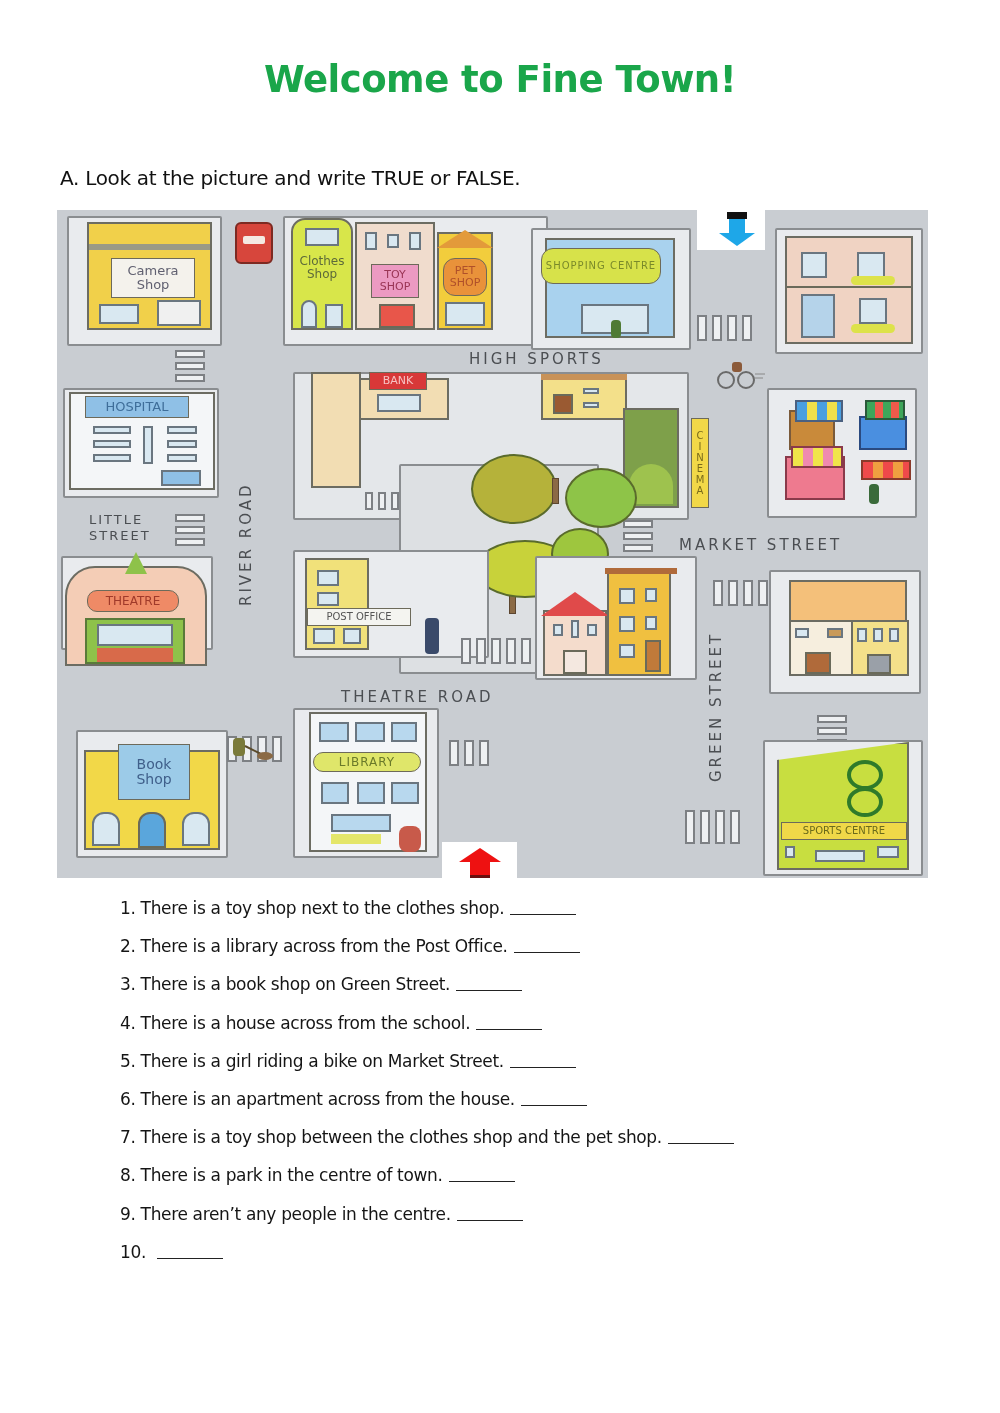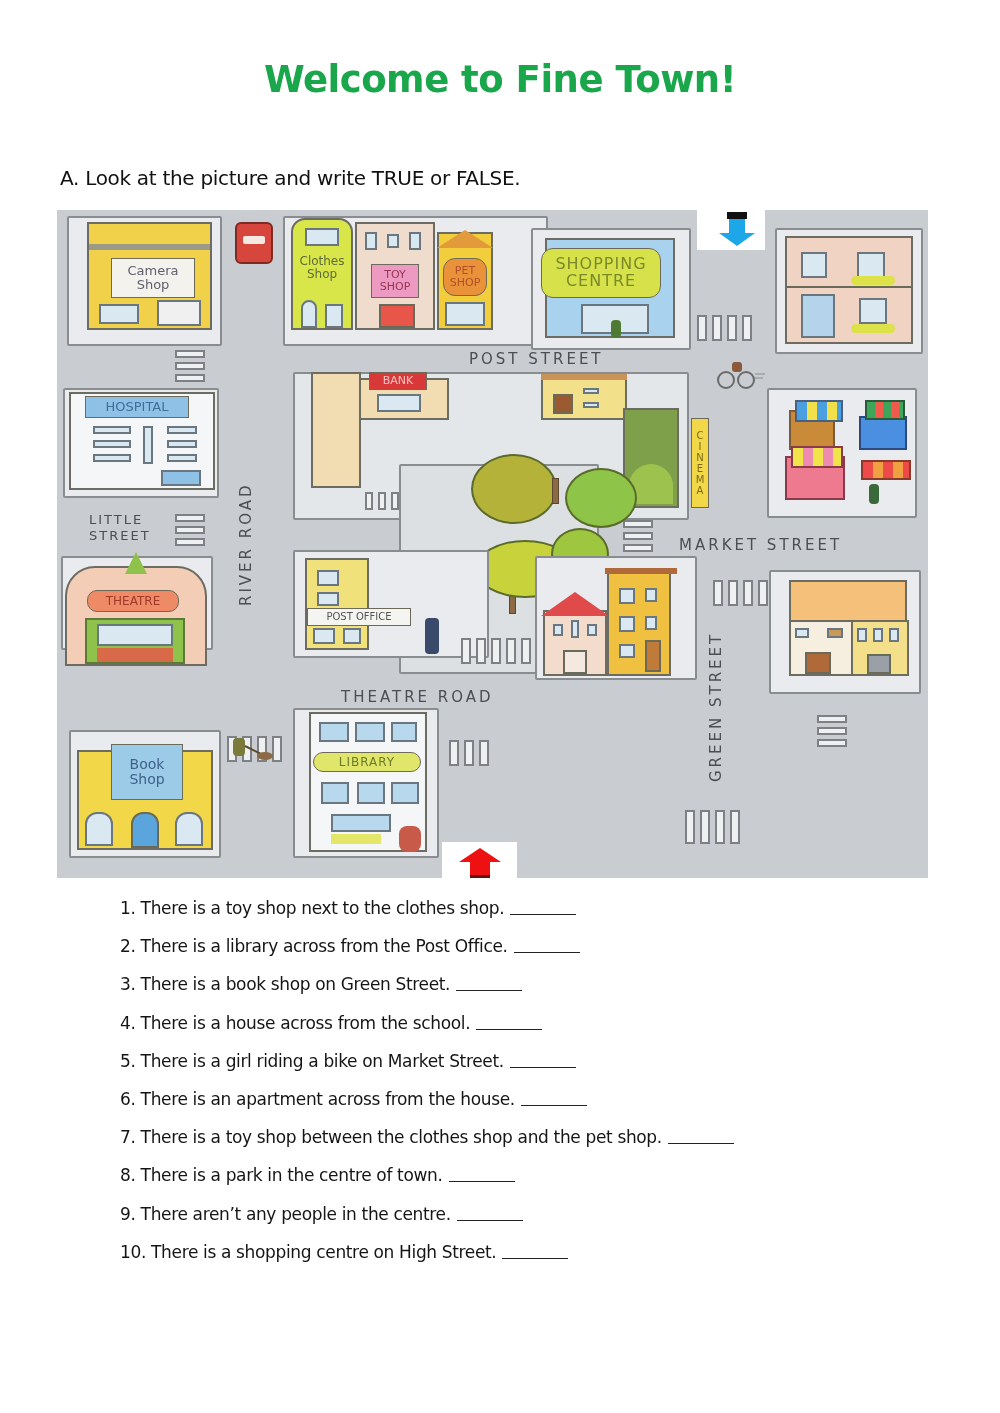--- a/index.html
+++ b/index.html
@@ -77,21 +77,21 @@
     </div>
     <div class="bld" style="left:152px;top:14px;width:56px;height:98px;background:#f2cd3c;">
       <div style="position:absolute;left:-2px;top:-4px;width:56px;height:18px;background:#e39a3a;clip-path:polygon(0 100%,50% 0,100% 100%);"></div>
       <div class="sign" style="left:4px;top:24px;width:44px;height:38px;background:#e9923a;color:#b0502a;border-radius:12px;font-size:11px;">PET SHOP</div>
       <div class="win" style="left:6px;top:68px;width:40px;height:24px;"></div>
     </div>
   </div>
 
   <div class="block" style="left:474px;top:18px;width:160px;height:122px;">
     <div class="bld" style="left:12px;top:8px;width:130px;height:100px;background:#a9d2ee;">
-      <div class="sign" style="left:-6px;top:8px;width:120px;height:50px;background:#d7e24a;border-radius:12px;color:#7a8a2a;font-size:16px;letter-spacing:1px;">SHOPPING CENTRE</div>
+      <div class="sign" style="left:-6px;top:8px;width:120px;height:36px;background:#d7e24a;border-radius:12px;color:#7a8a2a;font-size:10px;letter-spacing:1px;">SHOPPING CENTRE</div>
       <div class="win" style="left:34px;top:64px;width:68px;height:30px;"></div>
       <div style="position:absolute;left:64px;top:80px;width:10px;height:18px;background:#4f7a34;border-radius:4px;"></div>
     </div>
   </div>
 
   <div class="arrow" style="left:660px;top:0;">
     <svg width="40" height="38" viewBox="0 0 40 38">
         <rect x="10" y="2" width="20" height="7" fill="#111"></rect>
         <rect x="12" y="9" width="16" height="14" fill="#1ea7e8"></rect>
         <polygon points="2,23 38,23 20,36" fill="#1ea7e8"></polygon>
@@ -110,21 +110,21 @@
       <div style="position:absolute;left:0;top:48px;width:124px;height:2px;background:#6a6a5a;"></div>
       <div class="win" style="left:14px;top:14px;width:26px;height:26px;"></div>
       <div class="win" style="left:70px;top:14px;width:28px;height:26px;"></div>
       <div style="position:absolute;left:64px;top:38px;width:44px;height:9px;background:#dde24a;border-radius:5px;"></div>
       <div class="win" style="left:14px;top:56px;width:34px;height:44px;background:#b5d3ea;"></div>
       <div class="win" style="left:72px;top:60px;width:28px;height:26px;"></div>
       <div style="position:absolute;left:64px;top:86px;width:44px;height:9px;background:#dde24a;border-radius:5px;"></div>
     </div>
   </div>
 
-  <div class="street-label" style="left:412px;top:140px;">POST STREET</div>
+  <div class="street-label" style="left:412px;top:140px;">HIGH SPORTS</div>
 
   <div style="position:absolute;left:660px;top:150px;width:50px;height:30px;">
     <svg width="50" height="30">
         <circle cx="9" cy="20" r="8" fill="none" stroke="#6a6a6a" stroke-width="2"></circle>
         <circle cx="29" cy="20" r="8" fill="none" stroke="#6a6a6a" stroke-width="2"></circle>
         <rect x="15" y="2" width="10" height="10" fill="#8b5a3a" rx="3"></rect>
         <line x1="38" y1="14" x2="48" y2="14" stroke="#888"></line>
         <line x1="38" y1="18" x2="46" y2="18" stroke="#888"></line>
       </svg>
   </div>
@@ -276,21 +276,21 @@
       <div class="win" style="left:4px;top:6px;width:10px;height:14px;"></div>
       <div class="win" style="left:20px;top:6px;width:10px;height:14px;"></div>
       <div class="win" style="left:36px;top:6px;width:10px;height:14px;"></div>
       <div class="door" style="left:14px;top:32px;width:24px;height:20px;background:#9aa0a8;"></div>
     </div>
   </div>
 
   <div class="street-label" style="left:284px;top:478px;">THEATRE ROAD</div>
   <div class="street-label vert" style="left:650px;top:572px;">GREEN STREET</div>
 
-  <div class="block" style="left:12px;top:520px;width:152px;height:128px;">
+  <div class="block" style="left:19px;top:520px;width:152px;height:128px;">
     <div class="bld" style="left:6px;top:18px;width:136px;height:100px;background:#f2d848;">
       <div class="sign" style="left:32px;top:-8px;width:72px;height:56px;background:#9ccbe8;color:#3f5f8a;font-size:14px;">Book Shop</div>
       <div class="win" style="left:6px;top:60px;width:28px;height:34px;border-radius:12px 12px 0 0;"></div>
       <div class="door" style="left:52px;top:60px;width:28px;height:36px;background:#5aa6dc;border-radius:12px 12px 0 0;"></div>
       <div class="win" style="left:96px;top:60px;width:28px;height:34px;border-radius:12px 12px 0 0;"></div>
     </div>
   </div>
   <div class="cross v" style="left:170px;top:526px;">
       <span></span>
       <span></span>
@@ -338,26 +338,40 @@
       <span style="height:34px"></span>
       <span style="height:34px"></span>
       <span style="height:34px"></span>
     </div>
   <div class="cross h" style="left:760px;top:505px;">
       <span></span>
       <span></span>
       <span></span>
     </div>
 
+  <div class="block" style="left:706px;top:530px;width:160px;height:136px;">
+    <div class="bld" style="left:12px;top:0;width:132px;height:128px;background:#c8de40;clip-path:polygon(0 14%,100% 0,100% 100%,0 100%);">
+      <div style="position:absolute;left:64px;top:16px;width:44px;height:60px;">
+        <svg width="44" height="60">
+            <ellipse cx="22" cy="15" rx="16" ry="13" fill="none" stroke="#2f7a2a" stroke-width="4"></ellipse>
+            <ellipse cx="22" cy="42" rx="16" ry="13" fill="none" stroke="#2f7a2a" stroke-width="4"></ellipse>
+          </svg>
+      </div>
+    </div>
+    <div class="sign" style="left:16px;top:80px;width:126px;height:18px;background:#f0d848;color:#6a6a1a;font-size:10px;">SPORTS CENTRE</div>
+    <div class="win" style="left:20px;top:104px;width:10px;height:12px;"></div>
+    <div class="win" style="left:50px;top:108px;width:50px;height:12px;"></div>
+    <div class="win" style="left:112px;top:104px;width:22px;height:12px;"></div>
+  </div>
 </div>
 
 <ol class="questions">
   <li class="q"><span>1.</span>&nbsp;<span>There is a toy shop next to the clothes shop.</span><span class="blank"></span></li>
   <li class="q"><span>2.</span>&nbsp;<span>There is a library across from the Post Office.</span><span class="blank"></span></li>
   <li class="q"><span>3.</span>&nbsp;<span>There is a book shop on Green Street.</span><span class="blank"></span></li>
   <li class="q"><span>4.</span>&nbsp;<span>There is a house across from the school.</span><span class="blank"></span></li>
   <li class="q"><span>5.</span>&nbsp;<span>There is a girl riding a bike on Market Street.</span><span class="blank"></span></li>
   <li class="q"><span>6.</span>&nbsp;<span>There is an apartment across from the house.</span><span class="blank"></span></li>
   <li class="q"><span>7.</span>&nbsp;<span>There is a toy shop between the clothes shop and the pet shop.</span><span class="blank"></span></li>
   <li class="q"><span>8.</span>&nbsp;<span>There is a park in the centre of town.</span><span class="blank"></span></li>
   <li class="q"><span>9.</span>&nbsp;<span>There aren’t any people in the centre.</span><span class="blank"></span></li>
-  <li class="q"><span>10.</span>&nbsp;<span>There is a shopping centre on High Street.</span><span class="blank"></span></li>
+  <li class="q"><span>10.</span>&nbsp;<span class="blank"></span></li>
 </ol>
 
 </body></html>

